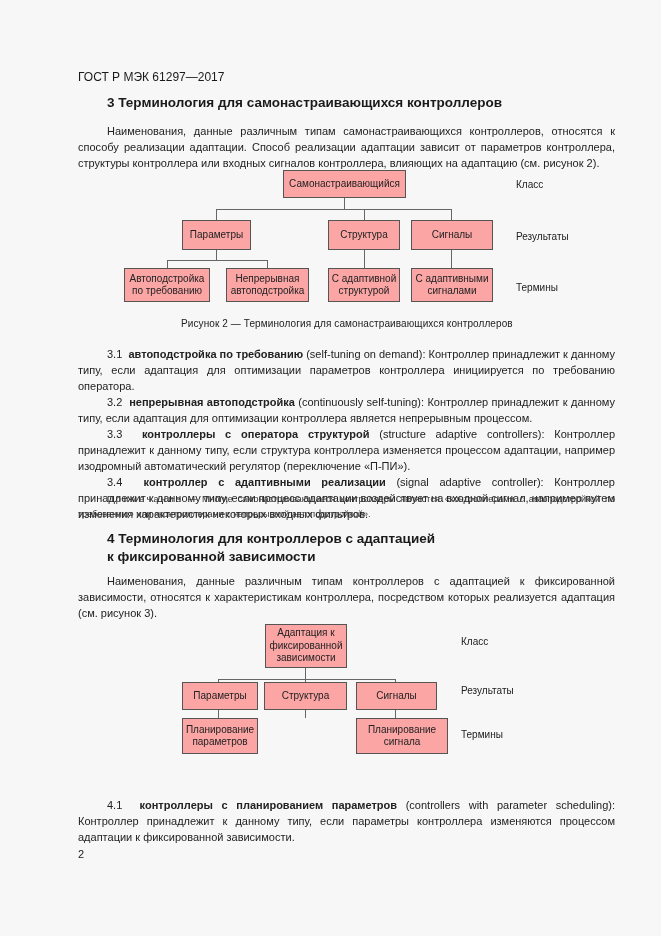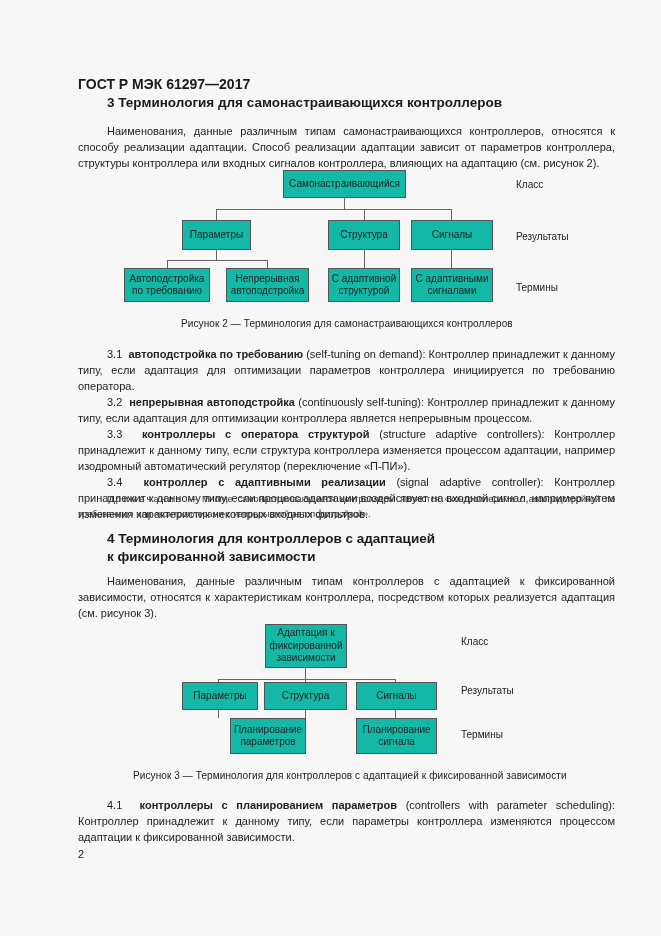--- a/index.html
+++ b/index.html
@@ -5,27 +5,27 @@
   html, body { margin: 0; padding: 0; }
   body {
     width: 661px; height: 936px;
     background: #f7f7f7;
     font-family: "Liberation Sans", sans-serif;
     color: #222;
     position: relative;
     overflow: hidden;
   }
   .page { position: absolute; left: 0; top: 0; width: 661px; height: 936px; }
-  .doc-id { position: absolute; left: 78px; top: 76px; font-size: 14px; font-weight: bold; color: #1a1a1a; }
+  .doc-id { position: absolute; left: 78px; top: 70px; font-size: 12px; font-weight: normal; color: #1a1a1a; }
   .h3 { position: absolute; left: 107px; top: 95px; font-size: 13.5px; font-weight: bold; color: #1a1a1a; }
   .para { position: absolute; left: 78px; width: 537px; font-size: 11px; line-height: 16px; text-align: justify; color: #222; }
   .para .ind { display: inline-block; width: 29px; }
   .fig { position: absolute; }
   .box {
-    position: absolute; border: 1px solid #555; background: #14b8a6;
+    position: absolute; border: 1px solid #555; background: #fca5a5;
     display: flex; align-items: center; justify-content: center; text-align: center;
     font-size: 10px; line-height: 12.5px; color: #222; box-sizing: border-box;
   }
   .line { position: absolute; background: #666; }
   .lvl { position: absolute; font-size: 10px; color: #222; }
   .caption { position: absolute; font-size: 10px; color: #222; letter-spacing: 0.1px; }
   .note { position: absolute; left: 78px; width: 537px; font-size: 9px; line-height: 15px; text-align: justify; color: #333; }
   .note .ind { display: inline-block; width: 29px; }
   .sp { letter-spacing: 2.4px; }
   .h4 { position: absolute; left: 107px; top: 530px; font-size: 13.5px; font-weight: bold; line-height: 18px; color: #1a1a1a; }
@@ -97,26 +97,25 @@
     <div class="line" style="left:395px;top:679px;width:1px;height:3px;"></div>
 
     <div class="box" style="left:182px;top:682px;width:76px;height:28px;">Параметры</div>
     <div class="box" style="left:264px;top:682px;width:83px;height:28px;">Структура</div>
     <div class="box" style="left:356px;top:682px;width:81px;height:28px;">Сигналы</div>
 
     <div class="line" style="left:218px;top:710px;width:1px;height:8px;"></div>
     <div class="line" style="left:305px;top:710px;width:1px;height:8px;"></div>
     <div class="line" style="left:395px;top:710px;width:1px;height:8px;"></div>
 
-    <div class="box" style="left:182px;top:718px;width:76px;height:36px;margin-left:48px;">Планирование параметров</div>
-    <div class="box" style="left:356px;top:718px;width:81px;height:36px;">Планирование сигнала</div>
+    <div class="box" style="left:182px;top:718px;width:76px;height:36px;">Планирование параметров</div>
+    <div class="box" style="left:356px;top:718px;width:92px;height:36px;">Планирование сигнала</div>
 
     <div class="lvl" style="left:461px;top:636px;">Класс</div>
     <div class="lvl" style="left:461px;top:685px;">Результаты</div>
     <div class="lvl" style="left:461px;top:729px;">Термины</div>
 
-    <div class="caption" style="left:133px;top:770px;">Рисунок  3 — Терминология для контроллеров с адаптацией к фиксированной зависимости</div>
   </div>
 
   <div class="para" style="top:797px;"><span class="ind"></span><span>4.1</span>&nbsp; <b>контроллеры с планированием параметров</b> <span>(controllers with parameter scheduling)</span><span>: Контроллер принадлежит к данному типу, если параметры контроллера изменяются процессом адаптации к фиксированной зависимости.</span></div>
 
   <div class="pagenum">2</div>
 </div>
 
 </body></html>

